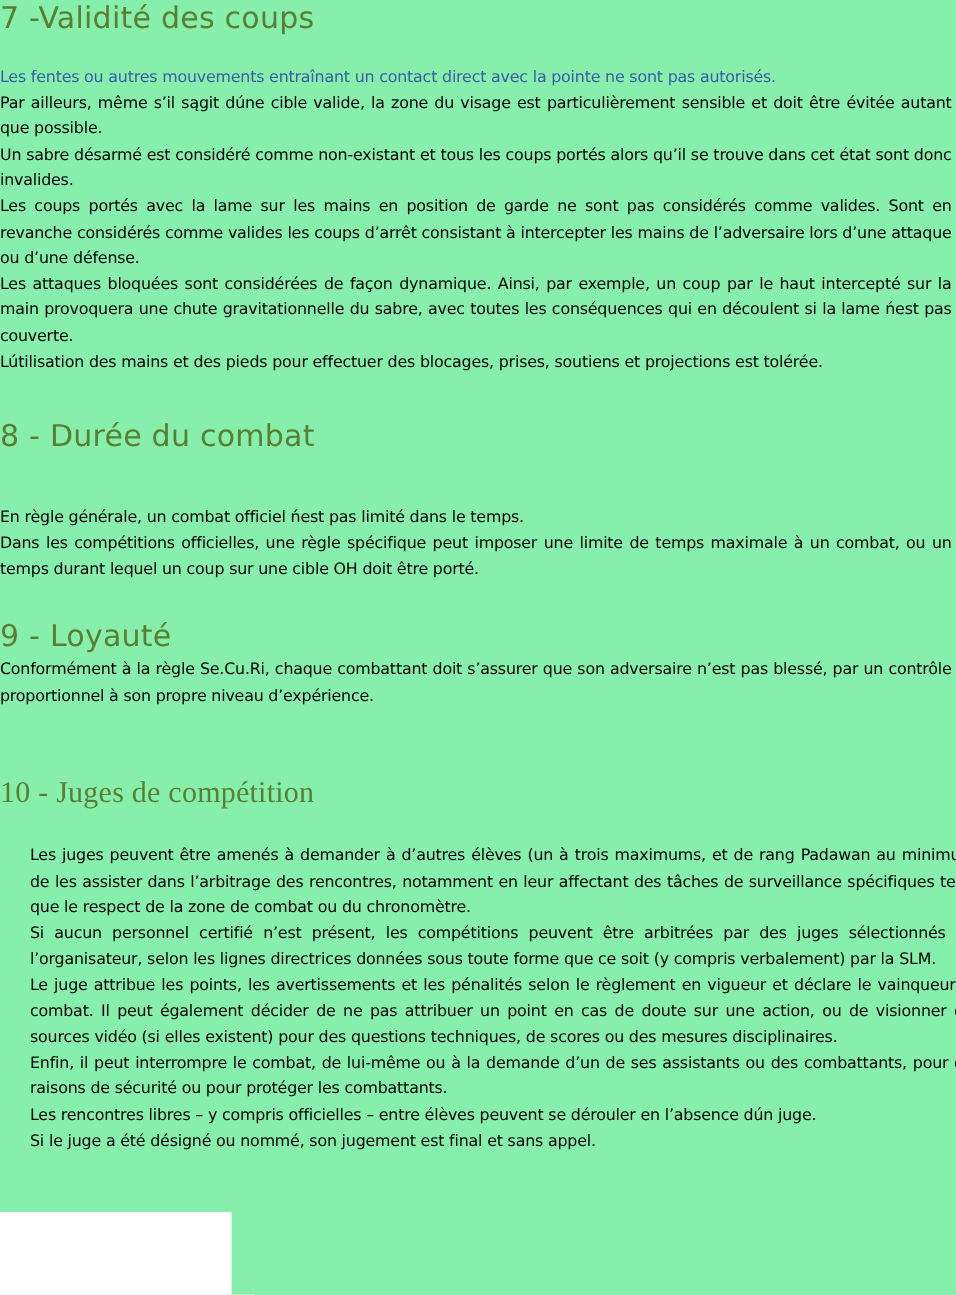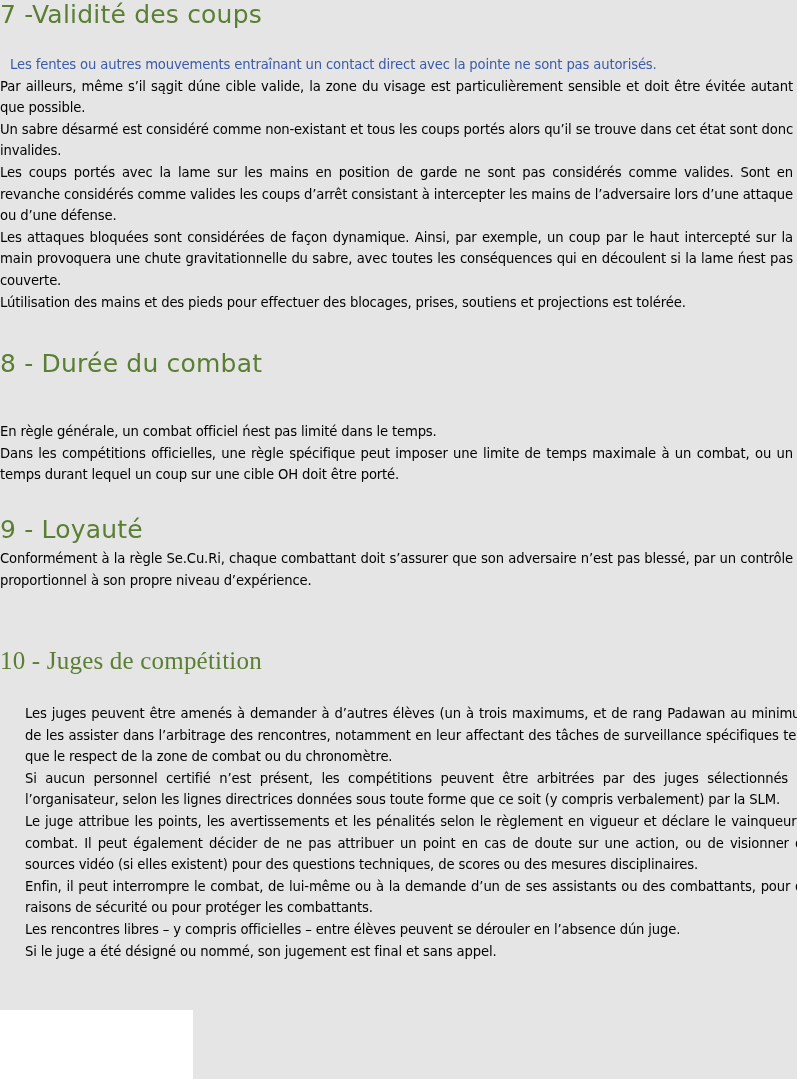--- a/index.html
+++ b/index.html
@@ -12,21 +12,21 @@
       height: 1079px;
       position: relative;
       overflow: hidden;
     }
     .page {
       position: absolute;
       left: 0;
       top: 0;
       width: 797px;
       height: 1079px;
-      background: #e5e5e5;
+      background: #86efac;
     }
     .white-block {
       position: absolute;
       left: 0;
       top: 1010px;
       width: 193px;
       height: 69px;
       background: #ffffff;
     }
     .content {
@@ -47,21 +47,21 @@
       letter-spacing: 0.2px;
     }
     .para {
       font-size: 13.2px;
       line-height: 21.6px;
       margin: 0;
       text-align: justify;
       letter-spacing: -0.15px;
     }
     .para.left { text-align: left; }
-    .blue { color: #3b5ba8; padding-left: 10px; }
+    .blue { color: #3b5ba8; }
 
     #h7 { position: absolute; top: 0px; left: 0; }
     #s7 { position: absolute; top: 54px; left: 0; width: 793px; }
     #h8 { position: absolute; top: 349px; left: 0; }
     #s8 { position: absolute; top: 421px; left: 0; width: 793px; }
     #h9 { position: absolute; top: 515px; left: 0; }
     #s9 { position: absolute; top: 548px; left: 0; width: 793px; }
     #h10 { position: absolute; top: 646px; left: 0; font-family: Liberation Serif, serif; }
     #s10 { position: absolute; top: 703px; left: 0; width: 793px; margin-left: 25px; }
   </style>

